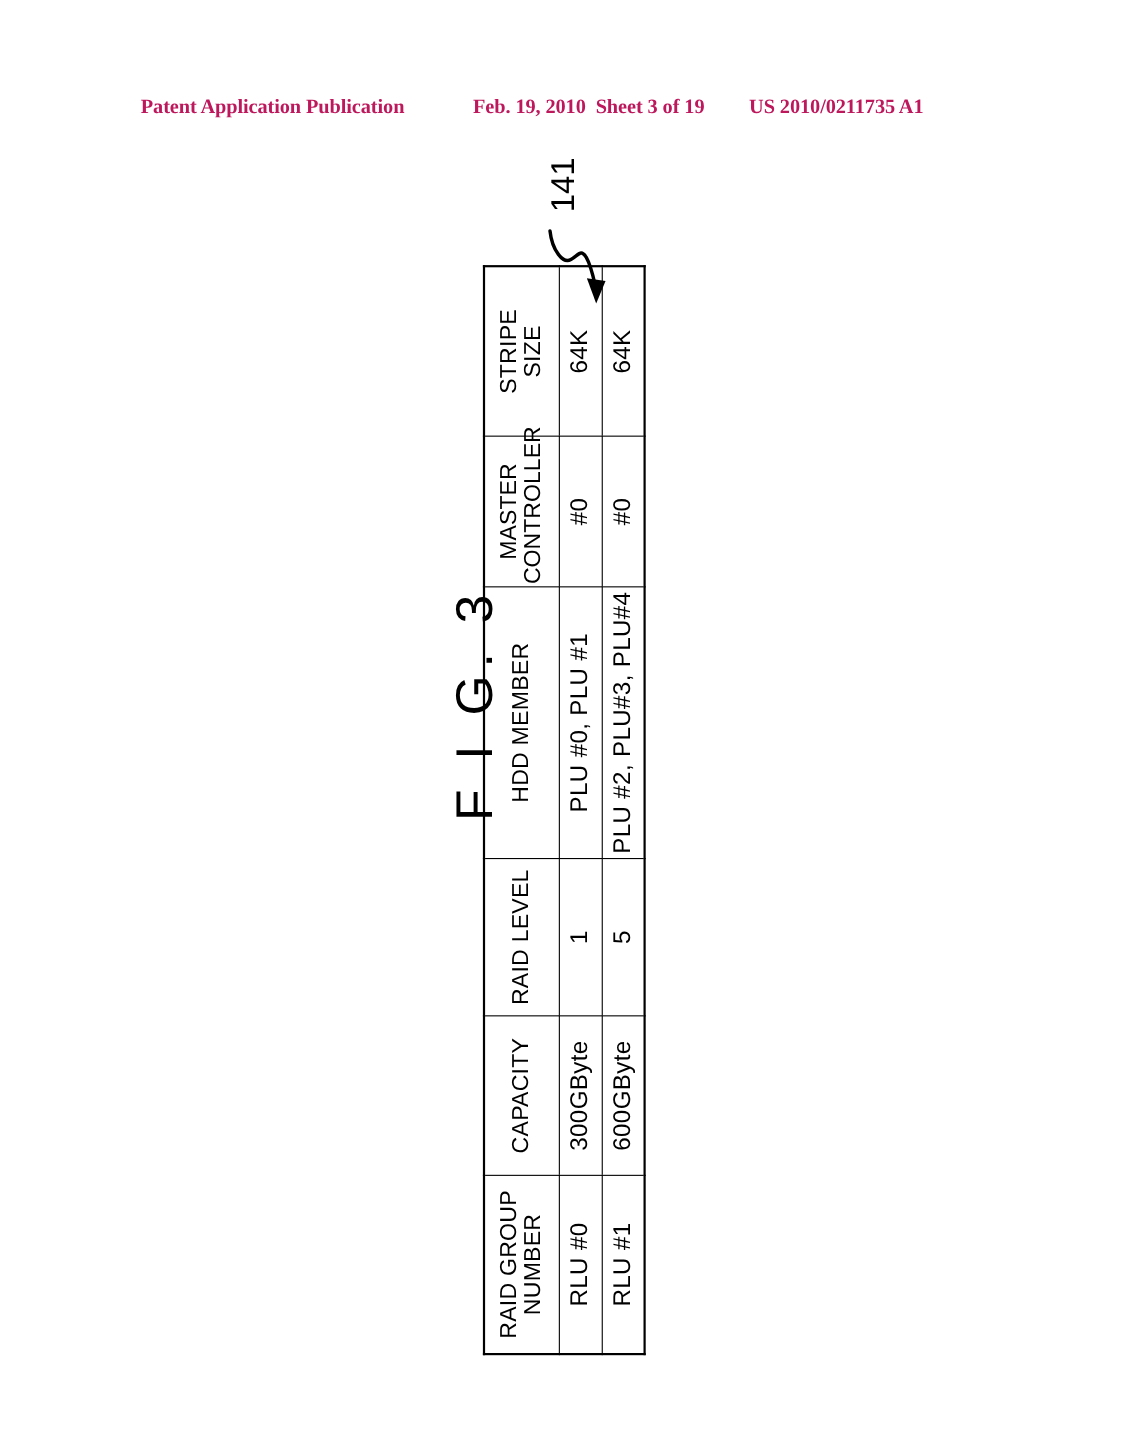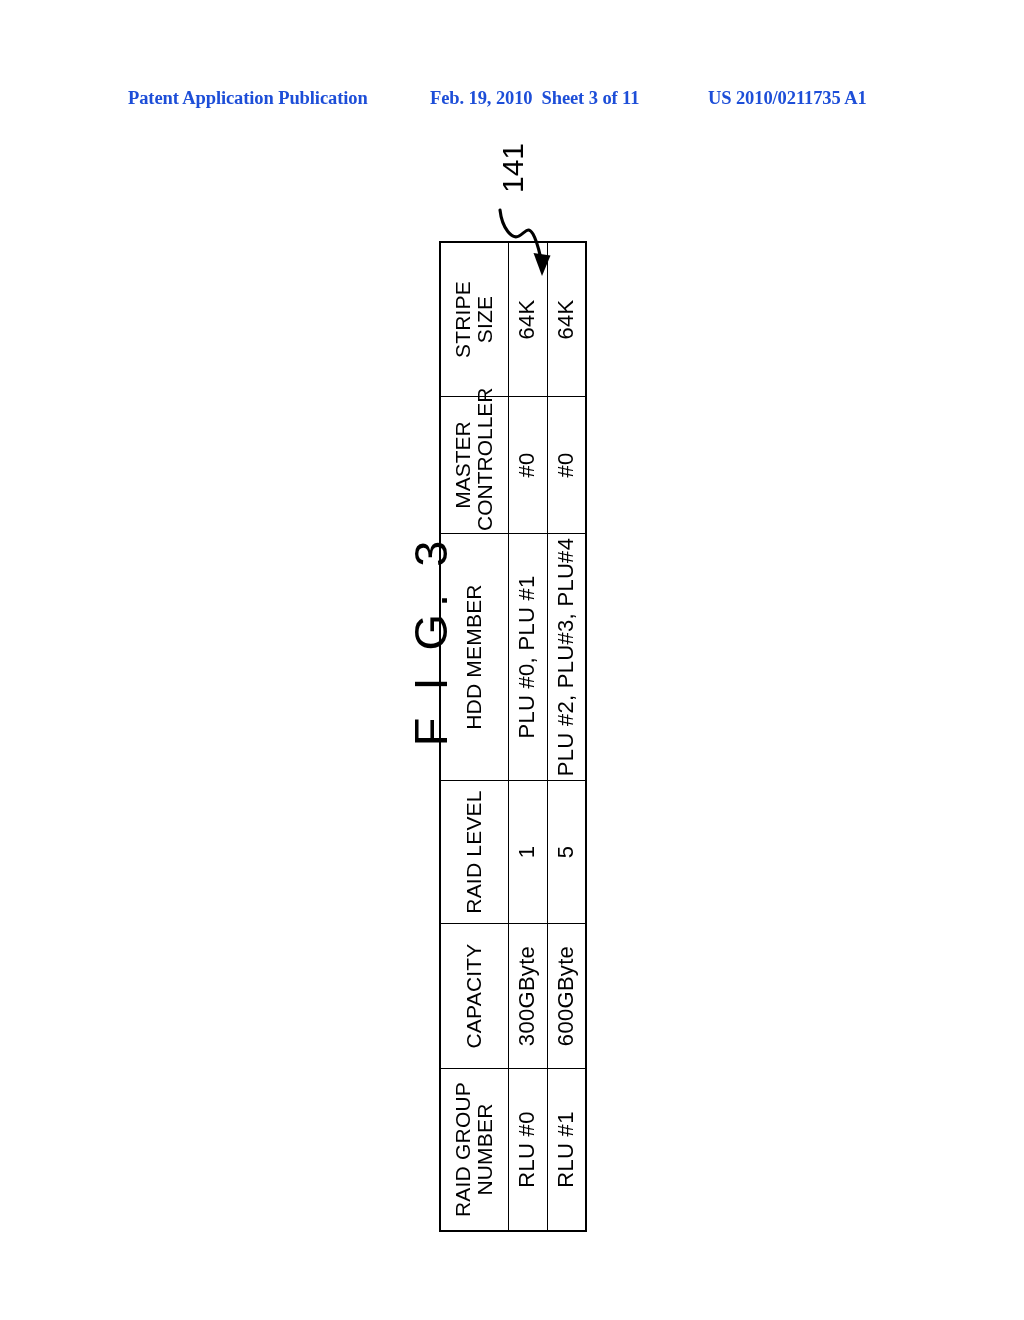--- a/index.html
+++ b/index.html
@@ -20,39 +20,39 @@
     position: absolute;
     top: 88px;
     left: 0;
     width: 1024px;
     height: 28px;
     display: flex;
     align-items: baseline;
     font-family: "Liberation Serif", serif;
     font-weight: bold;
     font-size: 18.5px;
-    color: #1d4ed8;
+    color: #be185d;
     letter-spacing: -0.1px;
   }
   .pub-header .h-left {
     position: absolute;
     left: 128px;
     white-space: nowrap;
   }
   .pub-header .h-mid {
     position: absolute;
     left: 430px;
     white-space: nowrap;
   }
   .pub-header .h-mid .sheet {
     margin-left: 9px;
   }
   .pub-header .h-right {
     position: absolute;
-    left: 708px;
+    left: 681px;
     white-space: nowrap;
   }
 
   
   .fig-label {
     position: absolute;
     left: 310px;
     top: 600px;
     width: 240px;
     height: 80px;
@@ -142,21 +142,21 @@
   table.fig-table tr.data { height: 39px; }
 
   .hdr-2line span { display: block; }
 </style>
 </head>
 <body>
 
 <div class="pub-header">
   <div class="h-left">Patent Application Publication</div>
   <div class="h-mid">
-    <span>Feb. 19, 2010</span><span class="sheet">Sheet 3 of 11</span>
+    <span>Feb. 19, 2010</span><span class="sheet">Sheet 3 of 19</span>
   </div>
   <div class="h-right">US 2010/0211735 A1</div>
 </div>
 
 <div class="fig-label">F I G. 3</div>
 
 <div class="ref-num">141</div>
 <svg class="ref-arrow" viewBox="0 0 70 78" xmlns="http://www.w3.org/2000/svg">
   <path d="M 8 6 C 10 24, 20 36, 27 32 C 34 28, 36 22, 41 30 C 45 37, 47 46, 49 55" fill="none" stroke="#000" stroke-width="3.1" stroke-linecap="round"></path>
   <path d="M 50 72 L 41.5 49 L 58.5 51.5 Z" fill="#000"></path>

